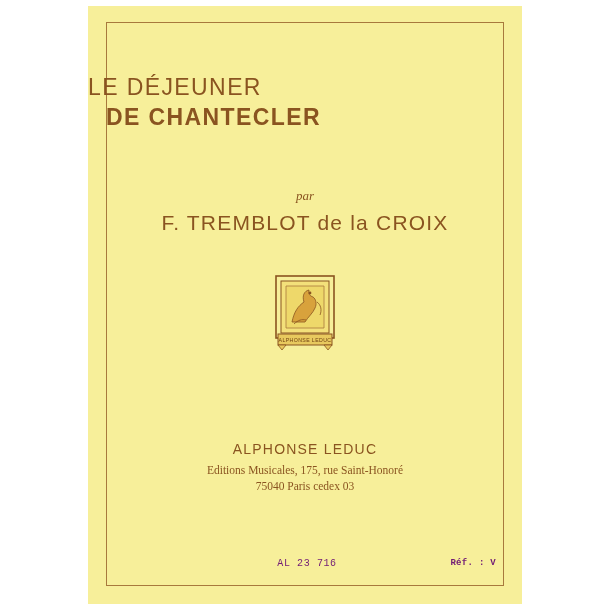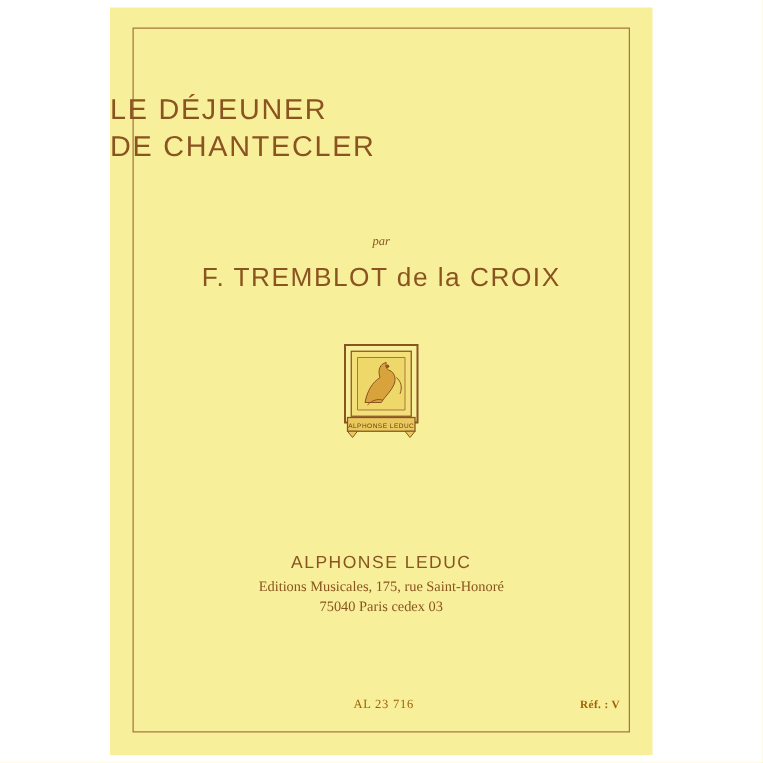--- a/index.html
+++ b/index.html
@@ -42,21 +42,22 @@
     color: #8a5a24;
   }
   .title-line {
     font-family: "Liberation Sans", sans-serif;
     font-size: 23px;
     letter-spacing: 1.4px;
     line-height: 1.32;
     color: #8a5420;
   }
   .title-line.l2 {
-    padding-left: 0;
+    padding-left: 18px;
+    font-weight: bold;
   }
 
   .subtitle {
     position: absolute;
     left: 0;
     right: 0;
     top: 143px;
     text-align: center;
     font-family: "Liberation Serif", serif;
     font-style: italic;
@@ -66,21 +67,21 @@
   }
 
   .par {
     position: absolute;
     left: 0;
     right: 0;
     top: 182px;
     text-align: center;
     font-family: "Liberation Serif", serif;
     font-style: italic;
-    font-size: 10px;
+    font-size: 13px;
     color: #8a5420;
   }
 
   .composer {
     position: absolute;
     left: 0;
     right: 0;
     top: 205px;
     text-align: center;
     font-family: Liberation Sans, sans-serif;
@@ -119,22 +120,22 @@
     font-size: 11.5px;
     line-height: 1.35;
   }
 
   .footer {
     position: absolute;
     left: 30px;
     right: 26px;
     bottom: 32px;
     height: 14px;
-    color: #a16207;
-    font-family: Liberation Serif, serif;
+    color: #701a75;
+    font-family: Liberation Mono, monospace;
   }
   .cat-number {
     position: absolute;
     left: 0;
     right: 0;
     text-align: center;
     font-size: 10px;
     letter-spacing: 0.6px;
   }
   .ref-number {

